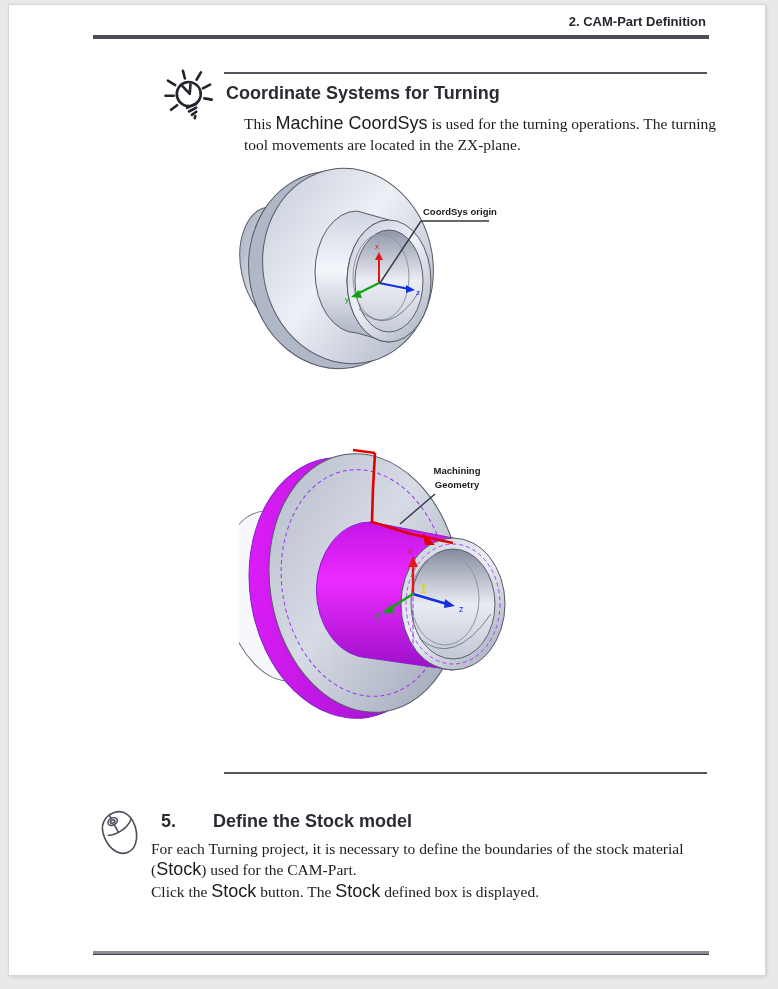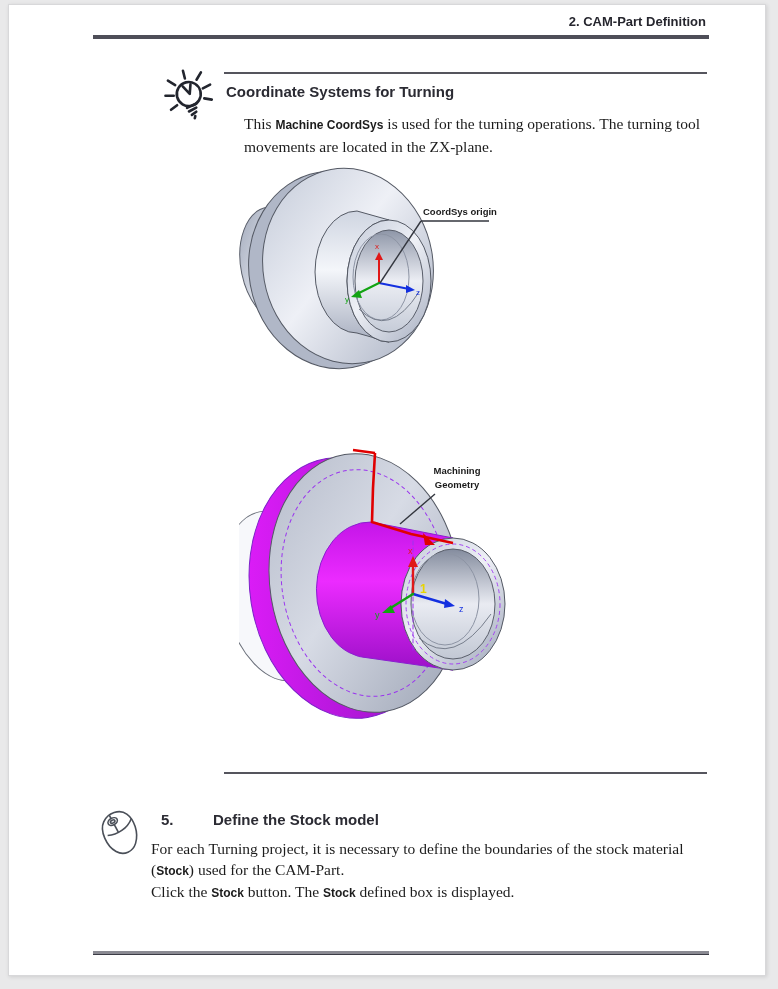--- a/index.html
+++ b/index.html
@@ -1,22 +1,22 @@
 <!DOCTYPE html>
 <html><head>
 <meta charset="utf-8">
 <style>
   * { margin:0; padding:0; box-sizing:border-box; }
   html,body { width:778px; height:989px; background:#e9e9ea; font-family:"Liberation Serif", serif; }
   .sheet { position:absolute; left:8px; top:4px; width:758px; height:972px; background:#ffffff;
            border:1px solid #d8d8da; box-shadow:1px 1px 4px rgba(0,0,0,.12); overflow:hidden; }
   .abs { position:absolute; }
-  .heading { font-family:"Liberation Sans", sans-serif; font-weight:700; font-size:15px; color:#2b2b33; }
+  .heading { font-family:"Liberation Sans", sans-serif; font-weight:700; font-size:18px; color:#2b2b33; }
   .body-text { font-size:15.5px; line-height:21px; color:#1c1c1c; }
-  .term { font-family:"Liberation Sans", sans-serif; font-weight:700; font-size:12px; color:#1c1c1c; }
+  .term { font-family:"Liberation Sans", sans-serif; font-weight:400; font-size:18px; color:#1c1c1c; }
   .rule-single { height:0; border-top:2px solid #55555d; }
   .rule-double-top { height:3px; border-top:2px solid #4e4e58; border-bottom:2px solid #4e4e58; }
   .rule-double-bottom { height:3px; border-top:3px solid #8a8a92; border-bottom:1px solid #3c3c46; }
   .header-title { font-family:"Liberation Sans", sans-serif; font-weight:700; font-size:13px; color:#26262e; }
   .page-number { font-family:"Liberation Sans", sans-serif; font-weight:700; font-size:16px; color:#26262e;margin-top:23px; }
   svg text { font-family:"Liberation Sans", sans-serif; }
   .fig-label { font-weight:700; font-size:9.5px; fill:#1a1a1a; }
 </style>
 </head>
 <body>

